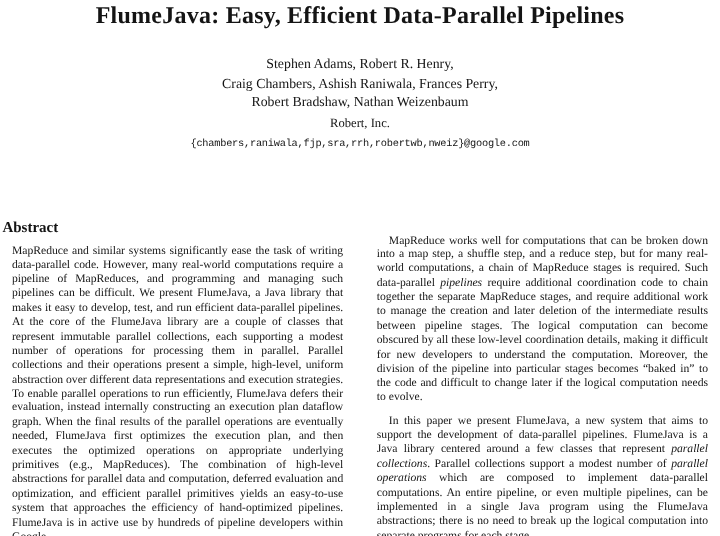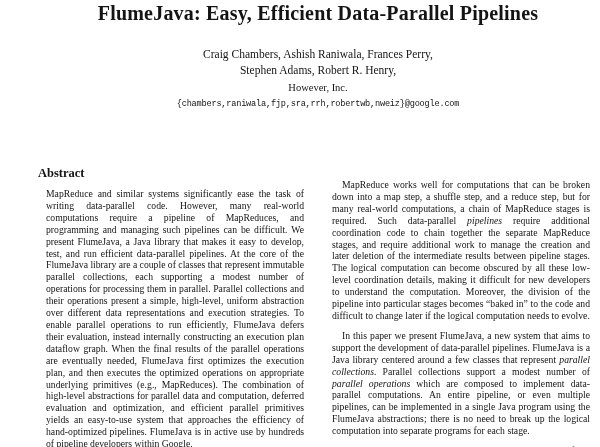--- a/index.html
+++ b/index.html
@@ -5,21 +5,20 @@
   html, body { margin: 0; padding: 0; background: #ffffff; }
   .page {
     position: relative;
     width: 600px;
     height: 447px;
     background: #ffffff;
     color: #141414;
     font-family: "Liberation Serif", serif;
     overflow: hidden;
     box-sizing: border-box;
-    padding-left: 36px;
   }
   .paper-title {
     margin: 2px 0 0 0;
     font-size: 20px;
     line-height: 23px;
     font-weight: bold;
     text-align: center;
     letter-spacing: 0.2px;
   }
   .authors {
@@ -67,24 +66,25 @@
   .para.indent { text-indent: 10px; }
   .para em { font-style: italic; }
 </style>
 </head>
 <body>
 
 <div class="page">
   <header>
     <h1 class="paper-title">FlumeJava: Easy, Efficient Data-Parallel Pipelines</h1>
     <div class="authors">
+      <div>Stephen Adams, Robert R. Henry,</div>
       <div>Craig Chambers, Ashish Raniwala, Frances Perry,</div>
-      <div>Stephen Adams, Robert R. Henry,</div>
+      <div>Robert Bradshaw, Nathan Weizenbaum</div>
     </div>
-    <div class="affiliation">However, Inc.</div>
+    <div class="affiliation">Robert, Inc.</div>
     <div class="email">{chambers,raniwala,fjp,sra,rrh,robertwb,nweiz}@google.com</div>
   </header>
 
   <main class="columns">
     <section class="col col-left">
       <h2 class="section-heading">Abstract</h2>
       <div>
           <p class="para"><span>MapReduce and similar systems significantly ease the task of writing data-parallel code. However, many real-world computations require a pipeline of MapReduces, and programming and managing such pipelines can be difficult. We present FlumeJava, a Java library that makes it easy to develop, test, and run efficient data-parallel pipelines. At the core of the FlumeJava library are a couple of classes that represent immutable parallel collections, each supporting a modest number of operations for processing them in parallel. Parallel collections and their operations present a simple, high-level, uniform abstraction over different data representations and execution strategies. To enable parallel operations to run efficiently, FlumeJava defers their evaluation, instead internally constructing an execution plan dataflow graph. When the final results of the parallel operations are eventually needed, FlumeJava first optimizes the execution plan, and then executes the optimized operations on appropriate underlying primitives (e.g., MapReduces). The combination of high-level abstractions for parallel data and computation, deferred evaluation and optimization, and efficient parallel primitives yields an easy-to-use system that approaches the efficiency of hand-optimized pipelines. FlumeJava is in active use by hundreds of pipeline developers within Google.</span></p>
         </div>
     </section>

